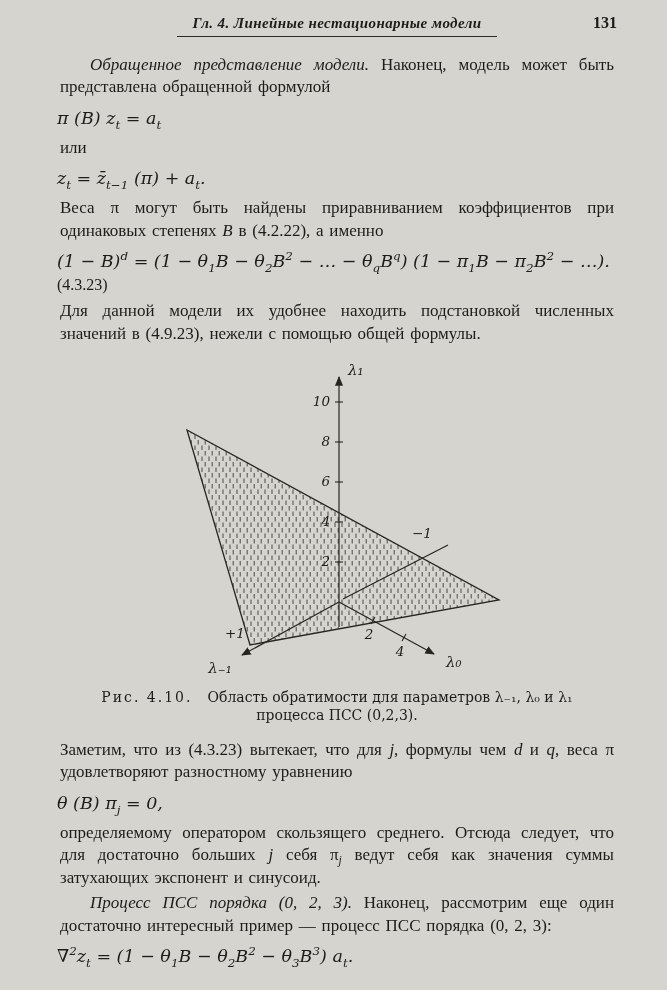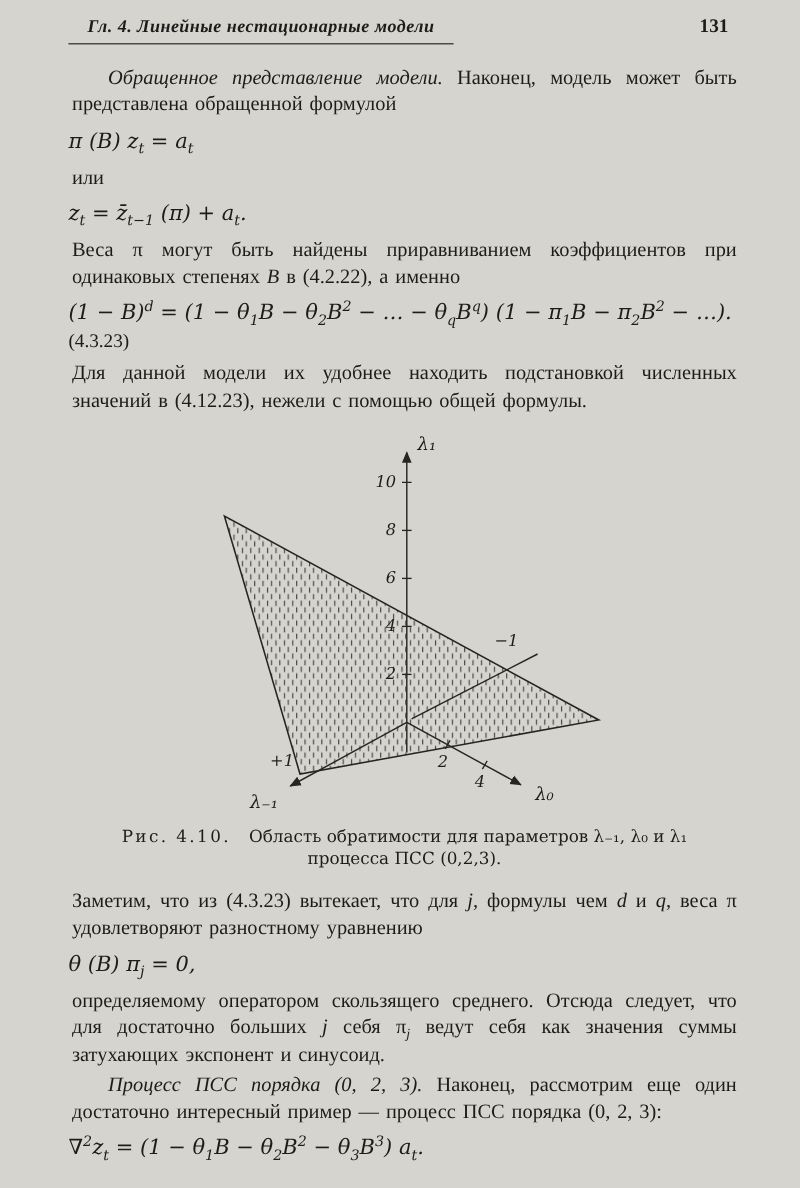--- a/index.html
+++ b/index.html
@@ -2,26 +2,26 @@
 <html><head>
 <meta charset="utf-8">
 <style>
   html,body{margin:0;padding:0}
   body{
     width:667px;height:990px;box-sizing:border-box;
     background:#d6d4cf;color:#1c1c1a;
     font-family:"Liberation Serif","DejaVu Serif",serif;
     padding:14px 50px 0 57px;overflow:hidden;
   }
-  .header{position:relative;margin-bottom:14px;height:26px}
+  .header{position:relative;text-align:center;margin-bottom:14px;height:26px}
   .header-title{
     display:inline-block;font-weight:bold;font-style:italic;font-size:15px;
     border-bottom:1.5px solid #2a2a26;padding:0 16px 4px;letter-spacing:.4px;
   }
-  .page-num{position:absolute;right:10px;top:0;font-weight:bold;font-size:16px}
+  .page-num{position:absolute;right:0;top:0;font-weight:bold;font-size:16px}
   p{margin:3px;text-align:justify;font-size:17px;line-height:1.32;word-spacing:1.5px}
   .indent{text-indent:30px}
   .lead{font-style:italic}
   .var{font-style:italic}
   .formula{
     text-align:left;font-style:italic;font-size:17.5px;margin:9px 0;
     font-family:"DejaVu Serif","Liberation Serif",serif;
   }
   sub,sup{font-size:68%;line-height:0}
   .eqnum{font-style:normal;font-size:16px;margin:-4px 0 6px;font-family:"Liberation Serif",serif}
@@ -49,21 +49,21 @@
 
 <p>или</p>
 
 <div class="formula"><span>z</span><sub>t</sub><span> = z̄</span><sub>t−1</sub><span> (π) + a</span><sub>t</sub><span>.</span></div>
 
 <p><span>Веса π могут быть найдены приравниванием коэффициентов при одинаковых степенях </span><span class="var">B</span><span> в (4.2.22), а именно</span></p>
 
 <div class="formula"><span>(1 − B)</span><sup>d</sup><span> = (1 − θ</span><sub>1</sub><span>B − θ</span><sub>2</sub><span>B</span><sup>2</sup><span> − … − θ</span><sub>q</sub><span>B</span><sup>q</sup><span>) (1 − π</span><sub>1</sub><span>B − π</span><sub>2</sub><span>B</span><sup>2</sup><span> − …).</span></div>
 <div class="eqnum">(4.3.23)</div>
 
-<p>Для данной модели их удобнее находить подстановкой численных значений в (4.12.23), нежели с помощью общей формулы.</p>
+<p>Для данной модели их удобнее находить подстановкой численных значений в (4.9.23), нежели с помощью общей формулы.</p>
 
 <div class="figure">
   <svg width="470" height="320" viewBox="0 0 470 320" xmlns="http://www.w3.org/2000/svg">
     <defs>
       <pattern id="stipple" width="7" height="11" patternUnits="userSpaceOnUse">
         <line x1="2" y1="0.5" x2="2" y2="5" stroke="#4a4a44" stroke-width="1"></line>
         <line x1="5.2" y1="6" x2="5.2" y2="10.5" stroke="#4a4a44" stroke-width="1"></line>
       </pattern>
       <marker id="arrow" viewBox="0 0 10 10" refX="9" refY="5" markerWidth="8" markerHeight="8" orient="auto">
         <path d="M0,0.8 L10,5 L0,9.2 z" fill="#26261f"></path>

